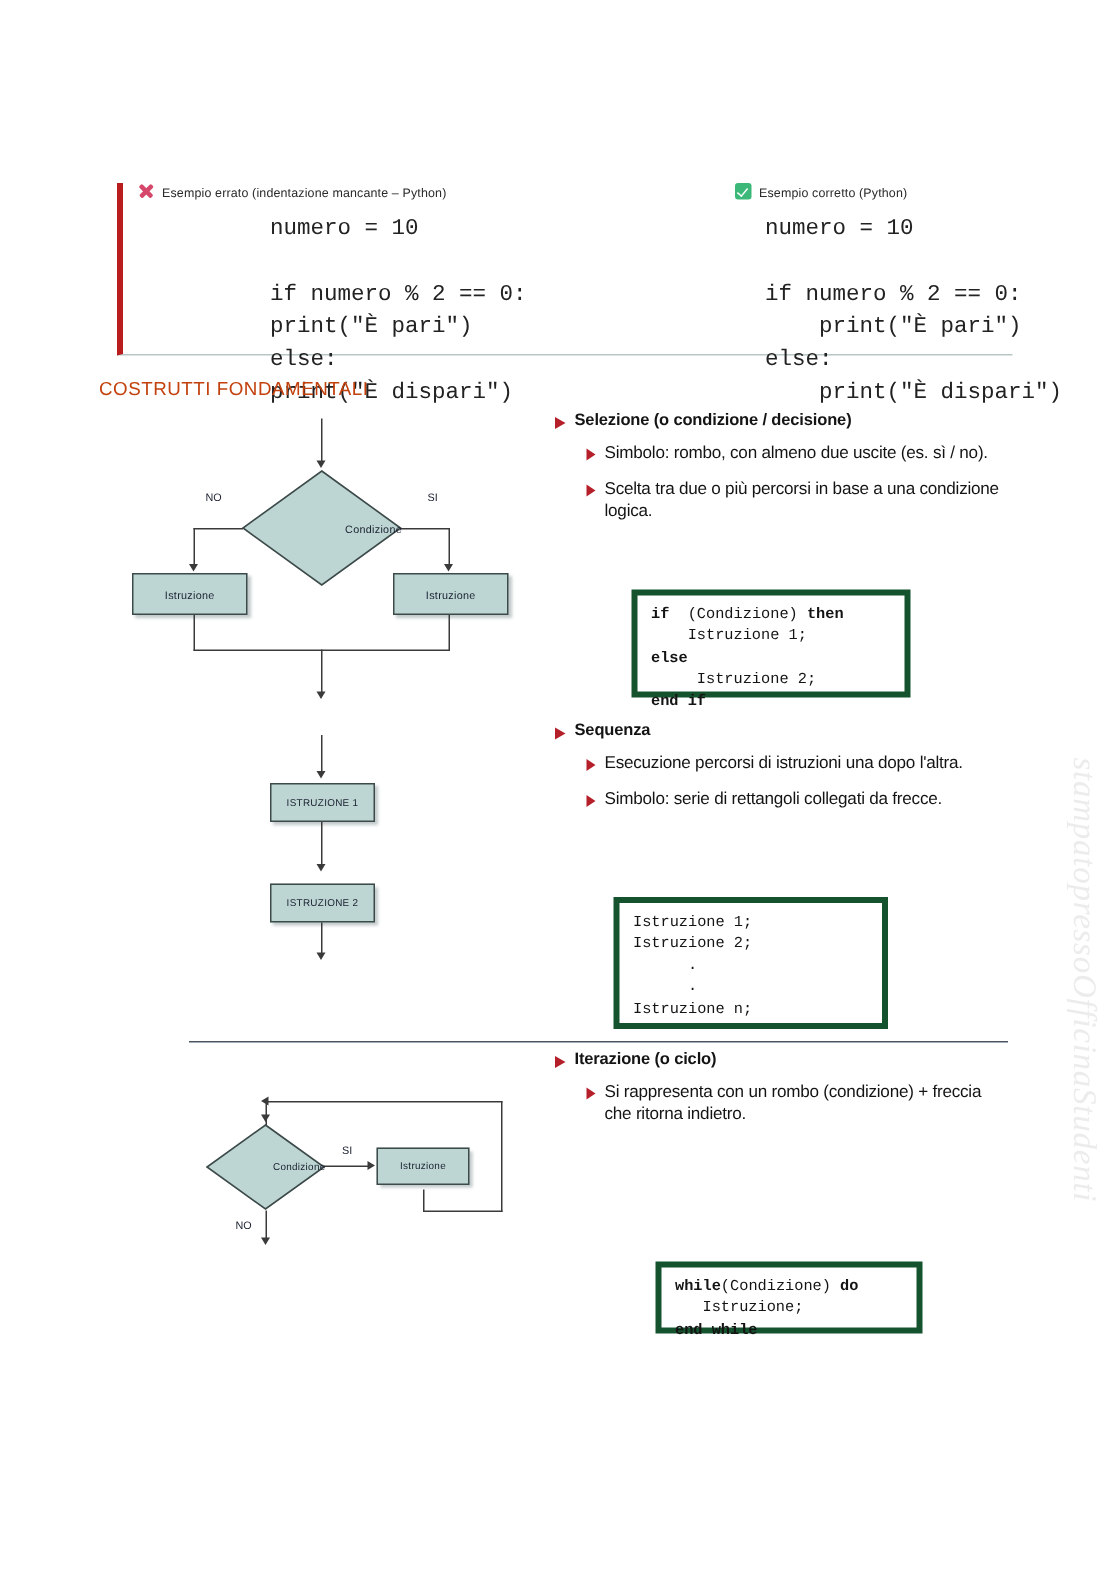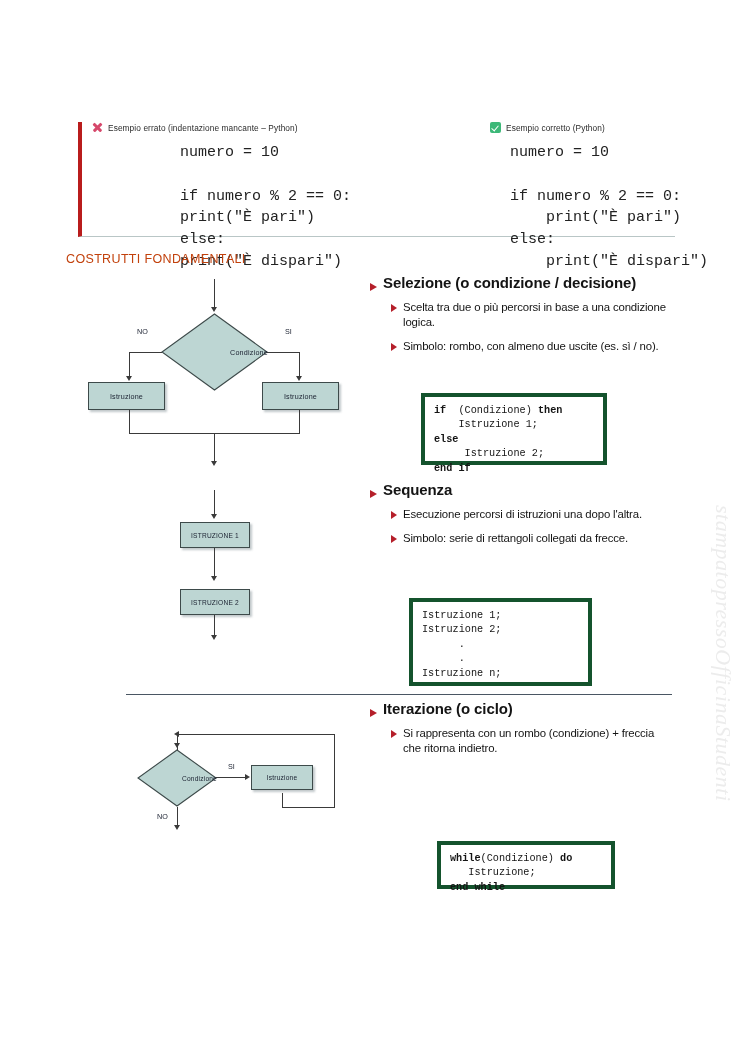--- a/index.html
+++ b/index.html
@@ -127,21 +127,21 @@
     z-index: 2;
   }
 
   
   .rcol { position: absolute; left: 370px; width: 300px; z-index: 3; }
 
   .r-head {
     display: flex;
     align-items: flex-end;
     gap: 6px;
-    font-size: 15px;
+    font-size: 11px;
     font-weight: bold;
     color: #141414;
     letter-spacing: -0.1px;
   }
   .r-sub {
     display: flex;
     align-items: flex-start;
     gap: 6px;
     font-size: 11.4px;
     color: #141414;
@@ -286,25 +286,25 @@
 
 <div class="section-title">COSTRUTTI FONDAMENTALI</div>
 
 <div class="rcol" style="top:274px;">
   <div class="r-head">
     <span class="tri"></span>
     <span>Selezione (o condizione / decisione)</span>
   </div>
   <div class="r-sub">
     <span class="tri-sm"></span>
-    <span>Scelta tra due o più percorsi in base a una condizione logica.</span>
+    <span>Simbolo: rombo, con almeno due uscite (es. sì / no).</span>
   </div>
   <div class="r-sub">
     <span class="tri-sm"></span>
-    <span>Simbolo: rombo, con almeno due uscite (es. sì / no).</span>
+    <span>Scelta tra due o più percorsi in base a una condizione logica.</span>
   </div>
 </div>
 
 <div class="pcode" style="left:421px; top:393px; width:186px; height:72px;"><b>if</b>  (Condizione) <b>then</b>
     Istruzione 1;
 <b>else</b>
      Istruzione 2;
 <b>end if</b></div>
 
 <div class="rcol" style="top:481px;">

